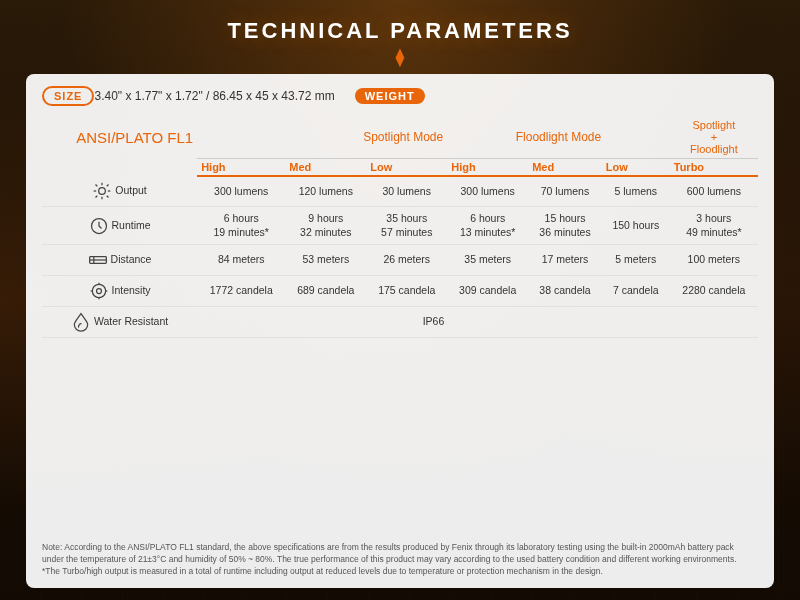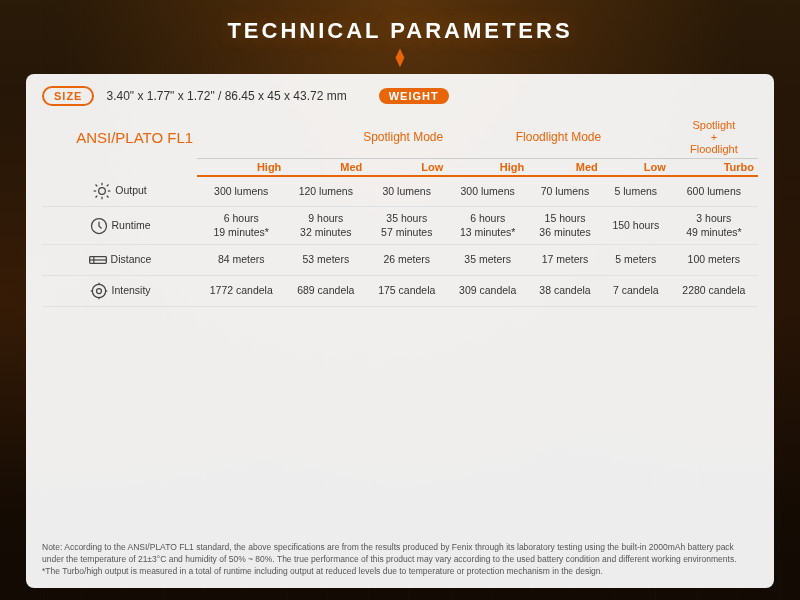--- a/index.html
+++ b/index.html
@@ -71,21 +71,21 @@
       border-radius: 8px;
       padding: 12px 16px 10px;
       flex: 1;
       display: flex;
       flex-direction: column;
     }
 
     .size-weight-row {
       display: flex;
       align-items: center;
-      gap: 12px;
+      gap: 0;
       margin-bottom: 10px;
       flex-wrap: wrap;
     }
 
     .badge {
       display: inline-flex;
       align-items: center;
       justify-content: center;
       padding: 2px 10px;
       border-radius: 12px;
@@ -153,21 +153,21 @@
     }
 
     .header-row-1 .mode-combo {
       color: #e8650a;
       font-size: 11px;
       border-bottom: 1px solid #ccc;
     }
 
     .header-row-2 th {
       padding: 2px 4px;
-      text-align: right;
+      text-align: left;
       color: #e8650a;
       font-size: 11px;
       font-weight: 600;
       border-bottom: 2px solid #e8650a;
     }
 
     .header-row-2 .empty-th {
       border-bottom: none;
     }
 
@@ -318,20 +318,31 @@
             <td>1772 candela</td>
             <td>689 candela</td>
             <td>175 candela</td>
             <td>309 candela</td>
             <td>38 candela</td>
             <td>7 candela</td>
             <td>2280 candela</td>
           </tr>
 
 
+          <tr class="data-row">
+            <td class="icon-cell">
+              <svg class="icon-water" viewBox="0 0 24 24" fill="none" stroke="#444" stroke-width="1.5">
+                <path d="M12 2 C8 8 4 12 4 15 a8 8 0 0 0 16 0 C20 12 16 8 12 2z"></path>
+                <path d="M9 18 C9 16 10.5 14 12 14" stroke-linecap="round"></path>
+              </svg>
+              <span> Water Resistant</span>
+            </td>
+            <td colspan="6" style="text-align:center;">IP66</td>
+            <td></td>
+          </tr>
         </tbody>
       </table>
     </div>
 
     <div class="footnote">
       <span>Note: According to the ANSI/PLATO FL1 standard, the above specifications are from the results produced by Fenix through its laboratory testing using the built-in 2000mAh battery pack<br>
       under the temperature of 21±3°C and humidity of 50% ~ 80%. The true performance of this product may vary according to the used battery condition and different working environments.<br>
       *The Turbo/high output is measured in a total of runtime including output at reduced levels due to temperature or protection mechanism in the design.</span>
     </div>
 

